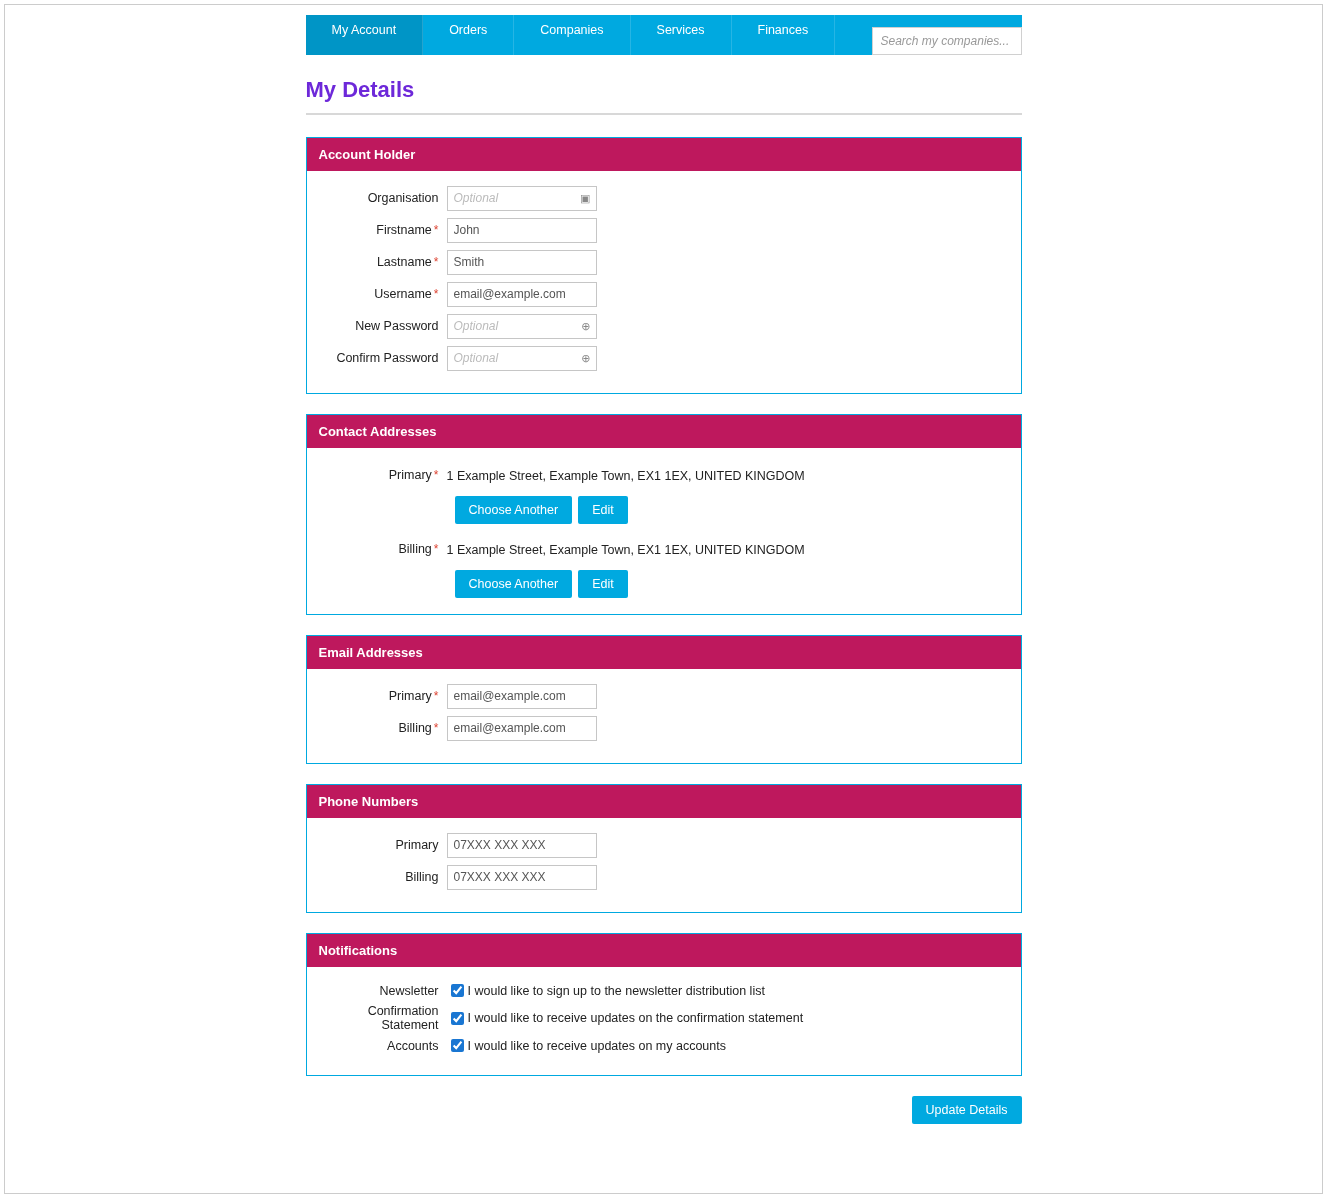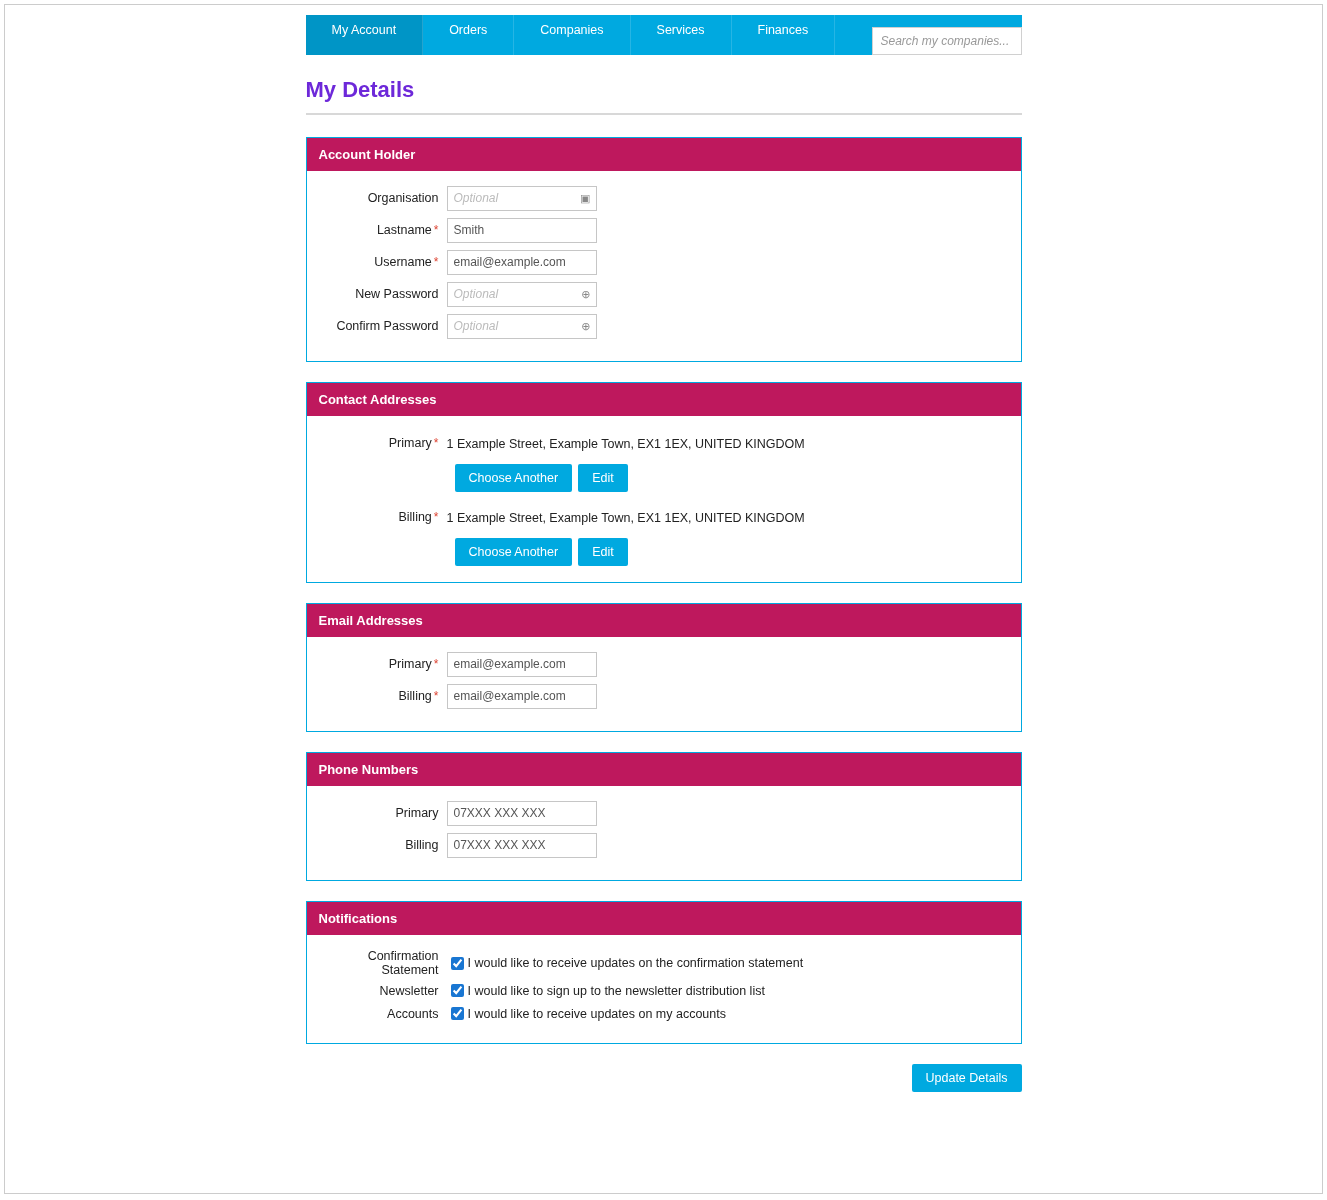--- a/index.html
+++ b/index.html
@@ -194,20 +194,24 @@
 
       <div class="form-row">
         <div class="label"><span>Organisation</span></div>
         <div class="field input-wrap">
           <input class="text-input" type="text" placeholder="Optional" style="">
           <span class="input-icon">▣</span>
         </div>
       </div>
 
 
+      <div class="form-row">
+        <div class="label"><span>Firstname</span><span class="req">*</span></div>
+        <div class="field"><input class="text-input" type="text" value="John" style=""></div>
+      </div>
 
       <div class="form-row">
         <div class="label"><span>Lastname</span><span class="req">*</span></div>
         <div class="field"><input class="text-input" type="text" value="Smith" style=""></div>
       </div>
 
       <div class="form-row">
         <div class="label"><span>Username</span><span class="req">*</span></div>
         <div class="field"><input class="text-input" type="text" value="email@example.com" style=""></div>
       </div>
@@ -281,28 +285,28 @@
         <div class="label"><span>Billing</span></div>
         <div class="field"><input class="text-input" type="text" value="07XXX XXX XXX" style=""></div>
       </div>
     </div>
   </div>
 
   <div class="panel">
     <div class="panel-header">Notifications</div>
     <div class="panel-body">
       <div class="notif-row">
+        <div class="label">Newsletter</div>
+        <input type="checkbox" checked="" style="">
+        <span class="cb-label">I would like to sign up to the newsletter distribution list</span>
+      </div>
+      <div class="notif-row">
         <div class="label">Confirmation Statement</div>
         <input type="checkbox" checked="" style="">
         <span class="cb-label">I would like to receive updates on the confirmation statement</span>
-      </div>
-      <div class="notif-row">
-        <div class="label">Newsletter</div>
-        <input type="checkbox" checked="" style="">
-        <span class="cb-label">I would like to sign up to the newsletter distribution list</span>
       </div>
       <div class="notif-row">
         <div class="label">Accounts</div>
         <input type="checkbox" checked="" style="">
         <span class="cb-label">I would like to receive updates on my accounts</span>
       </div>
     </div>
   </div>
 
   <div class="footer-btn-row">

